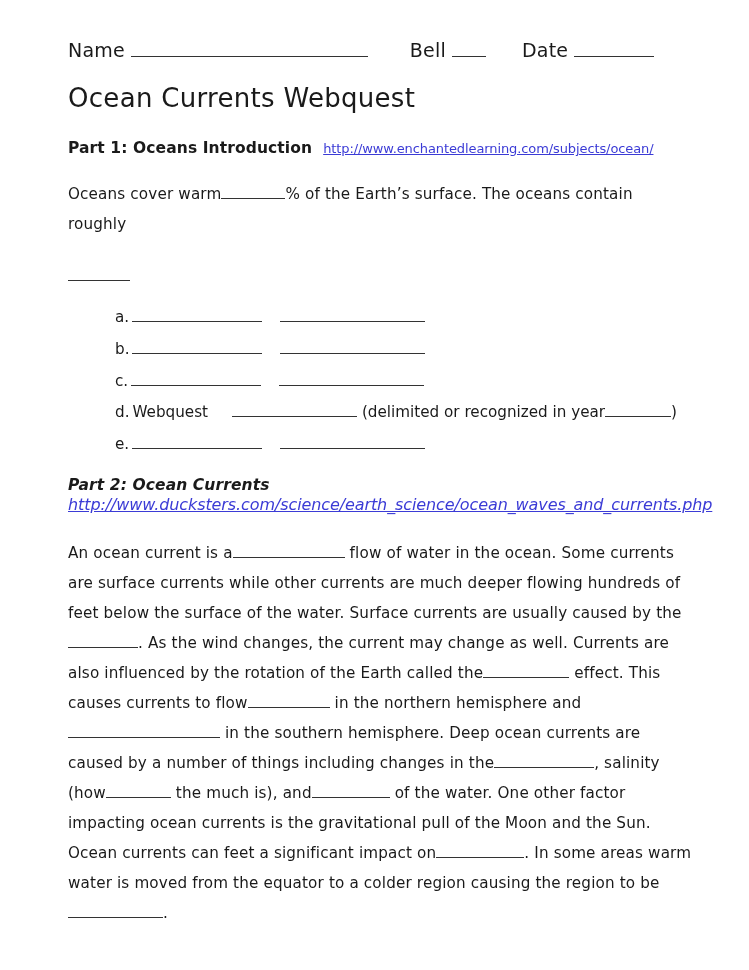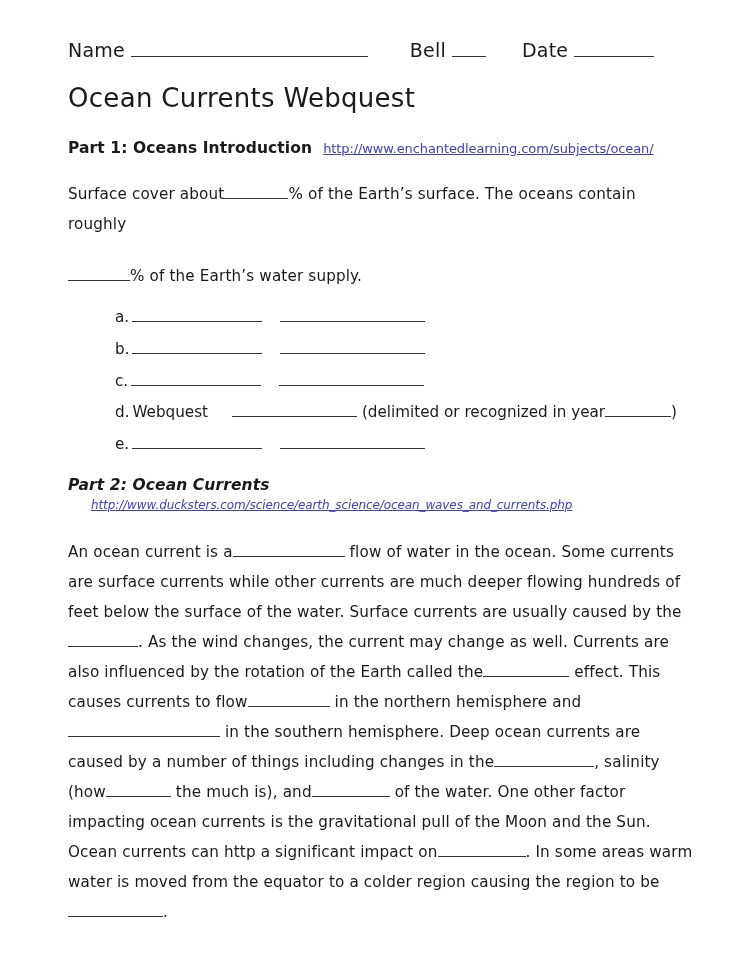--- a/index.html
+++ b/index.html
@@ -59,21 +59,21 @@
     letter-spacing: 0.1px;
   }
   .part1-row { margin-top: 26px; }
   .link {
     color: #3b3bd6;
     text-decoration: underline;
     font-weight: normal;
     letter-spacing: -0.1px;
   }
   .link-p1 { font-size: 13px; }
-  .link-p2 { font-size: 12px; display: inline-block; margin-top: 1px; margin-left: 23px; }
+  .link-p2 { font-size: 16px; display: inline-block; margin-top: 1px; }
 
   
   .para {
     font-size: 15.2px;
     line-height: 30px;
     letter-spacing: 0.15px;
   }
   .p-intro1 { margin-top: 22px; }
   .p-intro2 { margin-top: 22px; }
 
@@ -132,24 +132,24 @@
   </div>
 
   <div class="title">Ocean Currents Webquest</div>
 
   <div class="sec-head part1-row">
     <span>Part 1: Oceans Introduction</span>
     <span>&nbsp;</span><a class="link link-p1" href="#">http://www.enchantedlearning.com/subjects/ocean/</a>
   </div>
 
   <div class="para p-intro1">
-    <span>Surface cover about</span><span class="blank b-pct1"></span><span>% of the Earth’s surface. The oceans contain roughly</span>
+    <span>Oceans cover warm</span><span class="blank b-pct1"></span><span>% of the Earth’s surface. The oceans contain roughly</span>
   </div>
   <div class="para p-intro2">
-    <span class="blank b-pct2"></span><span>% of the Earth’s water supply.</span>
+    <span class="blank b-pct2"></span>
   </div>
 
 
   <ul class="ocean-list">
     <li>
       <span class="marker">a.</span><span class="blank b-o1"></span><span class="blank b-o2"></span>
     </li>
     <li>
       <span class="marker">b.</span><span class="blank b-o1"></span><span class="blank b-o2"></span>
     </li>
@@ -174,18 +174,18 @@
       <span>An ocean current is a</span><span class="blank b-w130"></span>
       <span>flow of water in the ocean. Some currents are surface currents while other currents are much deeper flowing hundreds of feet below the surface of the water. Surface currents are usually caused by the</span><span class="blank b-w70"></span><span>. As the wind changes, the current may change as well. Currents are also influenced by the rotation of the Earth called the</span><span class="blank b-w85"></span>
       <span>effect. This causes currents to flow</span><span class="blank b-w82"></span>
       <span>in the northern hemisphere and</span><span class="blank b-w150"></span>
       <span>in the southern hemisphere. Deep ocean currents are caused by a number of things including changes in the</span><span class="blank b-w100"></span><span>, salinity (how</span><span class="blank b-w65"></span>
       <span>the much is), and</span><span class="blank b-w78"></span>
       <span>of the water. One other factor impacting ocean currents is the gravitational pull of the Moon and the Sun.</span>
     </div>
 
     <div class="para">
-      <span>Ocean currents can http a significant impact on</span><span class="blank b-w90"></span><span>. In some areas warm water is moved from the equator to a colder region causing the region to be</span><span class="blank b-w95"></span><span>.</span>
+      <span>Ocean currents can feet a significant impact on</span><span class="blank b-w90"></span><span>. In some areas warm water is moved from the equator to a colder region causing the region to be</span><span class="blank b-w95"></span><span>.</span>
     </div>
 
   </div>
 
 </div>
 
 </body></html>

